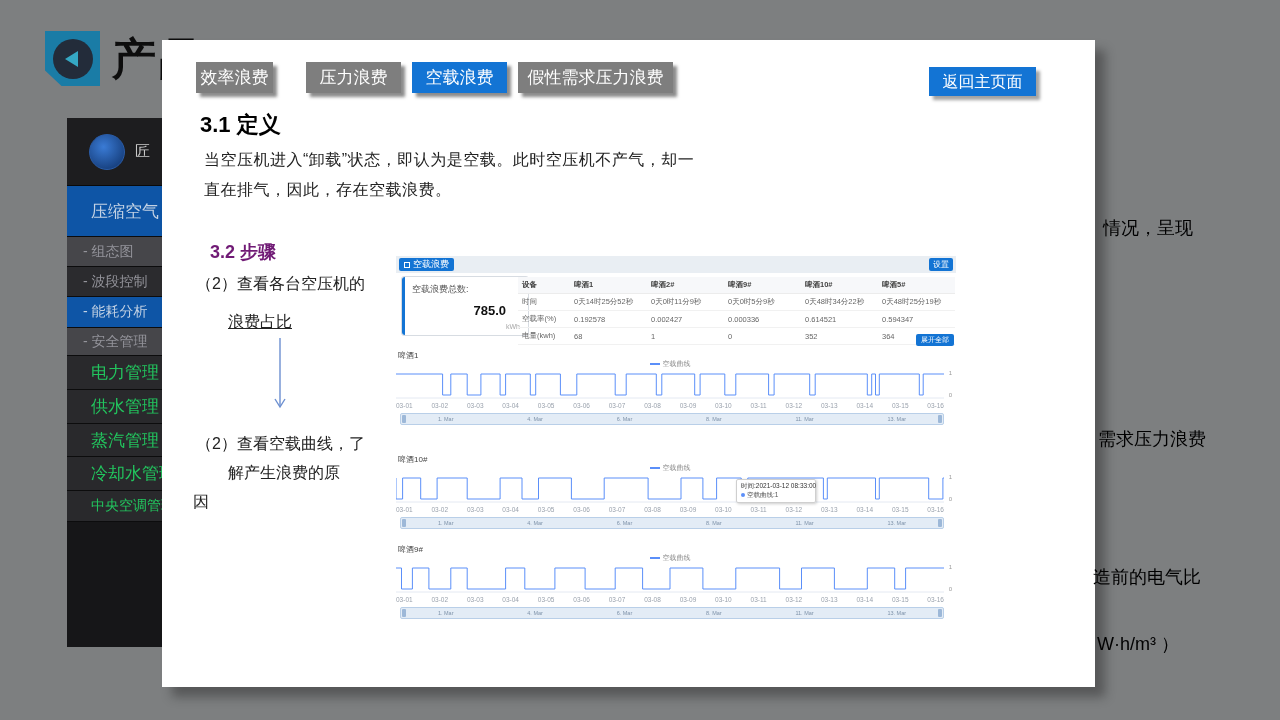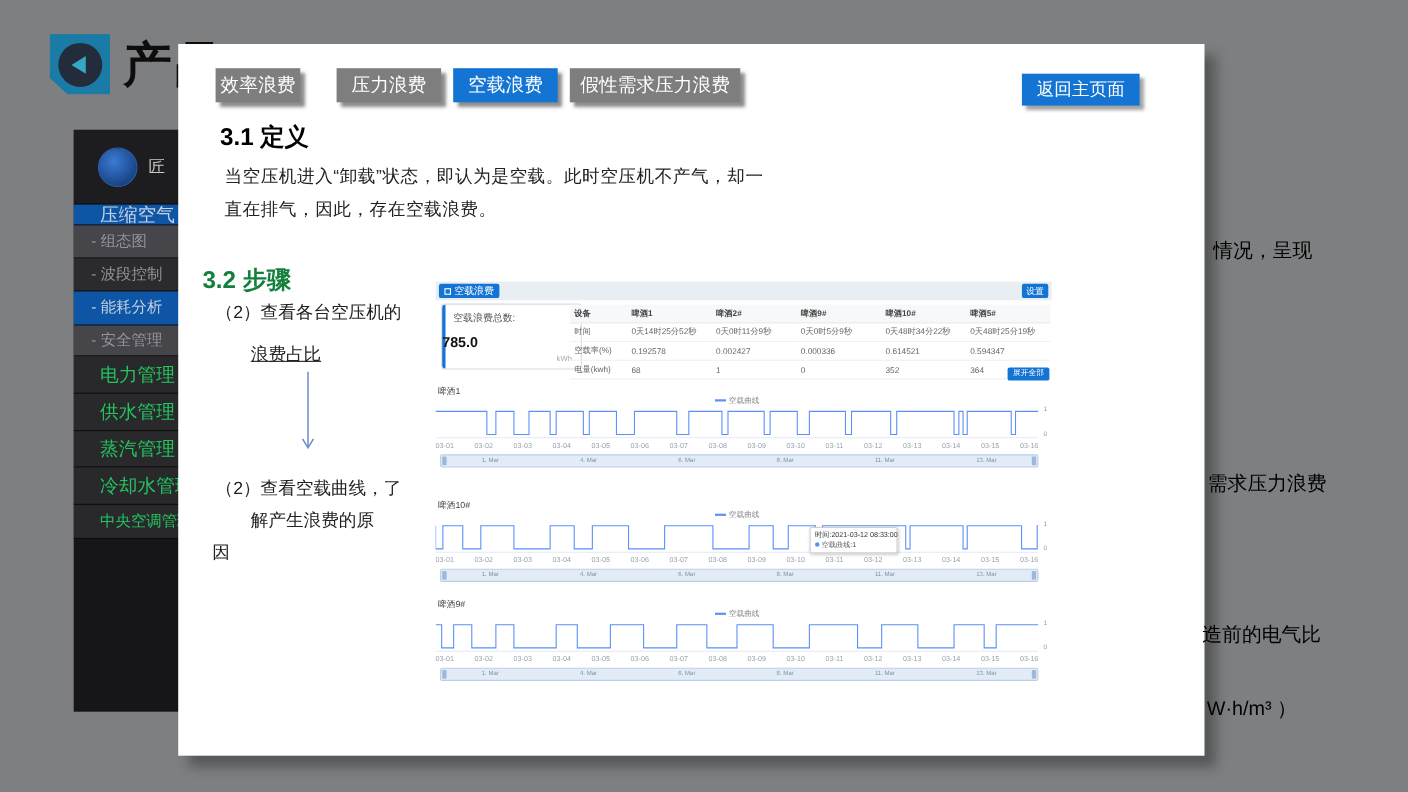--- a/index.html
+++ b/index.html
@@ -30,36 +30,36 @@
            box-shadow:10px 10px 10px rgba(40,40,40,0.45); }
 
   .tab-btn { position:absolute; height:31px; line-height:31px; text-align:center; color:#ffffff; font-size:17px;
              background:#7e7e7e; box-shadow:4px 4px 3px rgba(25,25,25,0.5); cursor:default; }
   .tab-btn.active { background:#1374d4; }
   .back-btn { position:absolute; left:767px; top:27px; width:107px; height:29px; line-height:29px; text-align:center;
               background:#1374d4; color:#fff; font-size:16px; box-shadow:4px 4px 3px rgba(25,25,25,0.4); }
 
   .h-def { position:absolute; left:38px; top:70px; font-size:22px; font-weight:bold; color:#000; }
   .p-line { position:absolute; font-size:16px; color:#222; letter-spacing:0.5px; white-space:nowrap; }
-  .h-steps { position:absolute; left:22px; top:200px; font-size:22px; font-weight:bold; color:#15803d; }
+  .h-steps { position:absolute; left:48px; top:200px; font-size:18px; font-weight:bold; color:#701a75; }
   .step-line { position:absolute; font-size:16px; color:#222; white-space:nowrap; }
   .arrow-svg { position:absolute; left:110px; top:296px; }
 
   
   .dash { position:absolute; left:234px; top:216px; width:560px; height:372px; background:#fff; font-family:"Liberation Sans",sans-serif; }
   .dash-head { position:absolute; left:0; top:0; width:560px; height:17px; background:#e9eef3; }
   .dash-badge { position:absolute; left:3px; top:2px; height:13px; line-height:13px; background:#1374d4; color:#fff;
                 font-size:9px; padding:0 5px; border-radius:2px; display:flex; align-items:center; }
   .badge-sq { width:6px; height:6px; border:1px solid #fff; margin-right:3px; }
   .dash-set { position:absolute; right:3px; top:2px; width:24px; height:13px; line-height:13px; text-align:center;
               background:#1374d4; color:#fff; font-size:8px; border-radius:2px; }
   .sum-card { position:absolute; left:5px; top:20px; width:128px; height:60px; border:1px solid #d7dce2; border-radius:3px; background:#fff; }
   .sum-accent { position:absolute; left:0; top:0; width:3px; height:58px; background:#1374d4; border-radius:3px 0 0 3px; }
   .sum-label { position:absolute; left:10px; top:6px; font-size:9px; color:#555; }
-  .sum-value { position:absolute; left:0; top:26px; width:104px; text-align:left; font-size:13px; font-weight:bold; color:#111; }
+  .sum-value { position:absolute; left:0; top:26px; width:104px; text-align:right; font-size:13px; font-weight:bold; color:#111; }
   .sum-unit { position:absolute; right:8px; bottom:5px; font-size:7px; color:#a8a8a8; }
 
   .dtable { position:absolute; left:122px; top:21px; width:436px; border-collapse:collapse; table-layout:fixed; }
   .dtable th { background:#f7f8fa; font-size:7.5px; color:#444; font-weight:bold; text-align:left; padding:3px 4px; border-bottom:1px solid #ececec; }
   .dtable td { font-size:7.5px; color:#666; text-align:left; padding:3px 4px; border-bottom:1px solid #f1f1f1; white-space:nowrap; overflow:hidden; }
   .expand-btn { position:absolute; right:2px; top:78px; width:38px; height:12px; line-height:12px; text-align:center;
                 background:#1374d4; color:#fff; font-size:7px; border-radius:2px; }
 
   .chart-block { position:absolute; left:0; width:560px; height:80px; }
   .ch-title { position:absolute; left:2px; top:0; font-size:8px; color:#444; }
@@ -91,21 +91,21 @@
   </div>
 </div>
 <div class="app-title">产品</div>
 
 <div class="sidebar">
   <div class="sb-head">
     <div class="sb-logo"></div>
     <div class="sb-brand">匠</div>
   </div>
   <div id="sb-items">
-      <div class="sb-item active" style="height: 19px;">压缩空气</div>
+      <div class="sb-item active" style="height: 51px;">压缩空气</div>
       <div class="sb-item sub light" style="height: 30px;">- 组态图</div>
       <div class="sb-item sub dark" style="height: 30px;">- 波段控制</div>
       <div class="sb-item sub active" style="height: 31px;">- 能耗分析</div>
       <div class="sb-item sub light" style="height: 28px;">- 安全管理</div>
       <div class="sb-item" style="height: 34px;">电力管理</div>
       <div class="sb-item" style="height: 34px;">供水管理</div>
       <div class="sb-item" style="height: 33px;">蒸汽管理</div>
       <div class="sb-item" style="height: 34px;">冷却水管理</div>
       <div class="sb-item small" style="height: 31px;">中央空调管理</div>
     </div>

